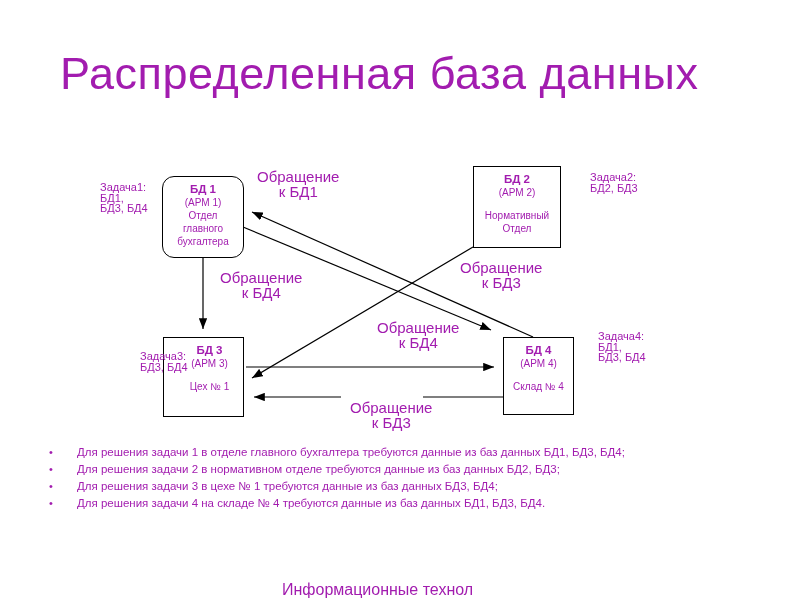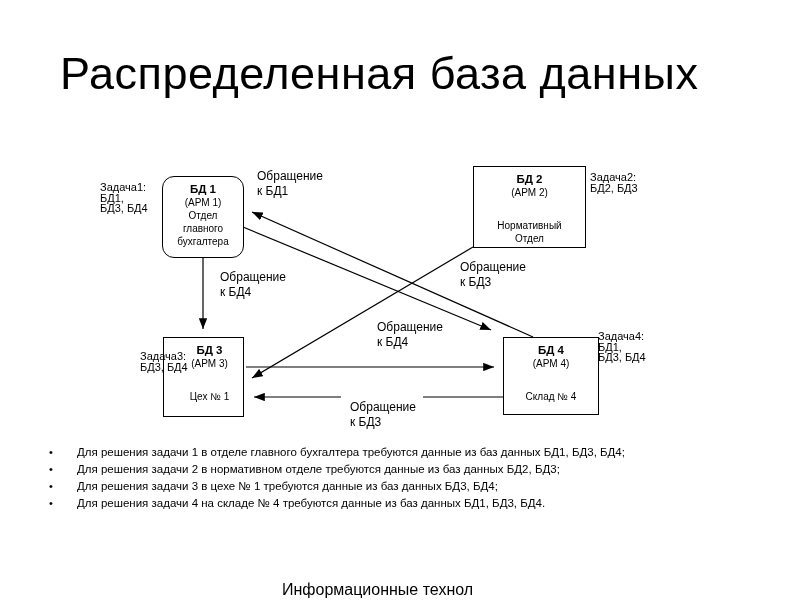--- a/index.html
+++ b/index.html
@@ -1,43 +1,44 @@
 <!DOCTYPE html>
 <html><head>
 <meta charset="utf-8">
 <style>
   html,body { margin:0; padding:0; background:#fff; }
   .slide {
     position:relative; width:800px; height:600px;
-    background:#ffffff; color:#000000;
+    background:#ffffff; color:#a21caf;
     font-family:"Liberation Sans", sans-serif;
     overflow:hidden;
   }
   .title {
     position:absolute; left:60px; top:50px;
     font-size:45px; font-weight:400; letter-spacing:0.5px;
     white-space:nowrap; line-height:1.05;
   }
   svg.arrows { position:absolute; left:0; top:0; pointer-events:none; }
   .node {
     position:absolute; border:1.5px solid #000; box-sizing:border-box;
     text-align:center; font-size:10px; line-height:13px;
     padding-top:5px; background:#fff;
   }
   .node .name { font-weight:bold; font-size:11.5px; line-height:14px; }
   .node .arm  { font-size:10px; }
   .node .dept { white-space:pre-line; }
-  .node .dept.gap { margin-top:20px; }
+  .node .dept.gap { margin-top:10px; }
   .task {
     position:absolute; font-size:11px; line-height:10.5px;
     white-space:pre-line;
   }
   .alabel {
-    position:absolute; font-size:12px; line-height:15px;
+    position:absolute; font-size:15px; line-height:15px;
     white-space:pre-line;
+    text-align:center;
   }
   .notes {
     position:absolute; left:40px; top:444px; width:740px;
     font-size:11.5px; line-height:17px;
   }
   .notes .intro { margin-left:13px; }
   .bullet-row { display:flex; }
   .bullet-row .bullet {
     display:inline-block; margin-left:9px; width:28px;
     flex:0 0 28px; font-size:11px;
@@ -76,34 +77,34 @@
   </svg>
 
   <div class="node" style="left:162px; top:176px; width:82px; height:82px;border-radius:12px;">
     <div class="name">БД 1</div>
     <div class="arm">(АРМ 1)</div>
     <div class="dept">Отдел
 главного
 бухгалтера</div>
   </div>
 
-  <div class="node" style="left:473px; top:166px; width:113px; height:82px;">
+  <div class="node" style="left:473px; top:166px; width:88px; height:82px;">
     <div class="name">БД 2</div>
     <div class="arm">(АРМ 2)</div>
     <div class="dept gap">Нормативный
 Отдел</div>
   </div>
 
   <div class="node" style="left:163px; top:337px; width:81px; height:80px;padding-left:12px;">
     <div class="name">БД 3</div>
     <div class="arm">(АРМ 3)</div>
     <div class="dept gap">Цех № 1</div>
   </div>
 
-  <div class="node" style="left:503px; top:337px; width:96px; height:78px;">
+  <div class="node" style="left:503px; top:337px; width:71px; height:78px;">
     <div class="name">БД 4</div>
     <div class="arm">(АРМ 4)</div>
     <div class="dept gap">Склад № 4</div>
   </div>
 
   <div class="task" style="left:100px; top:182px;">Задача1:
 БД1,
 БД3, БД4</div>
   <div class="task" style="left:590px; top:172px;">Задача2:
 БД2, БД3</div>

